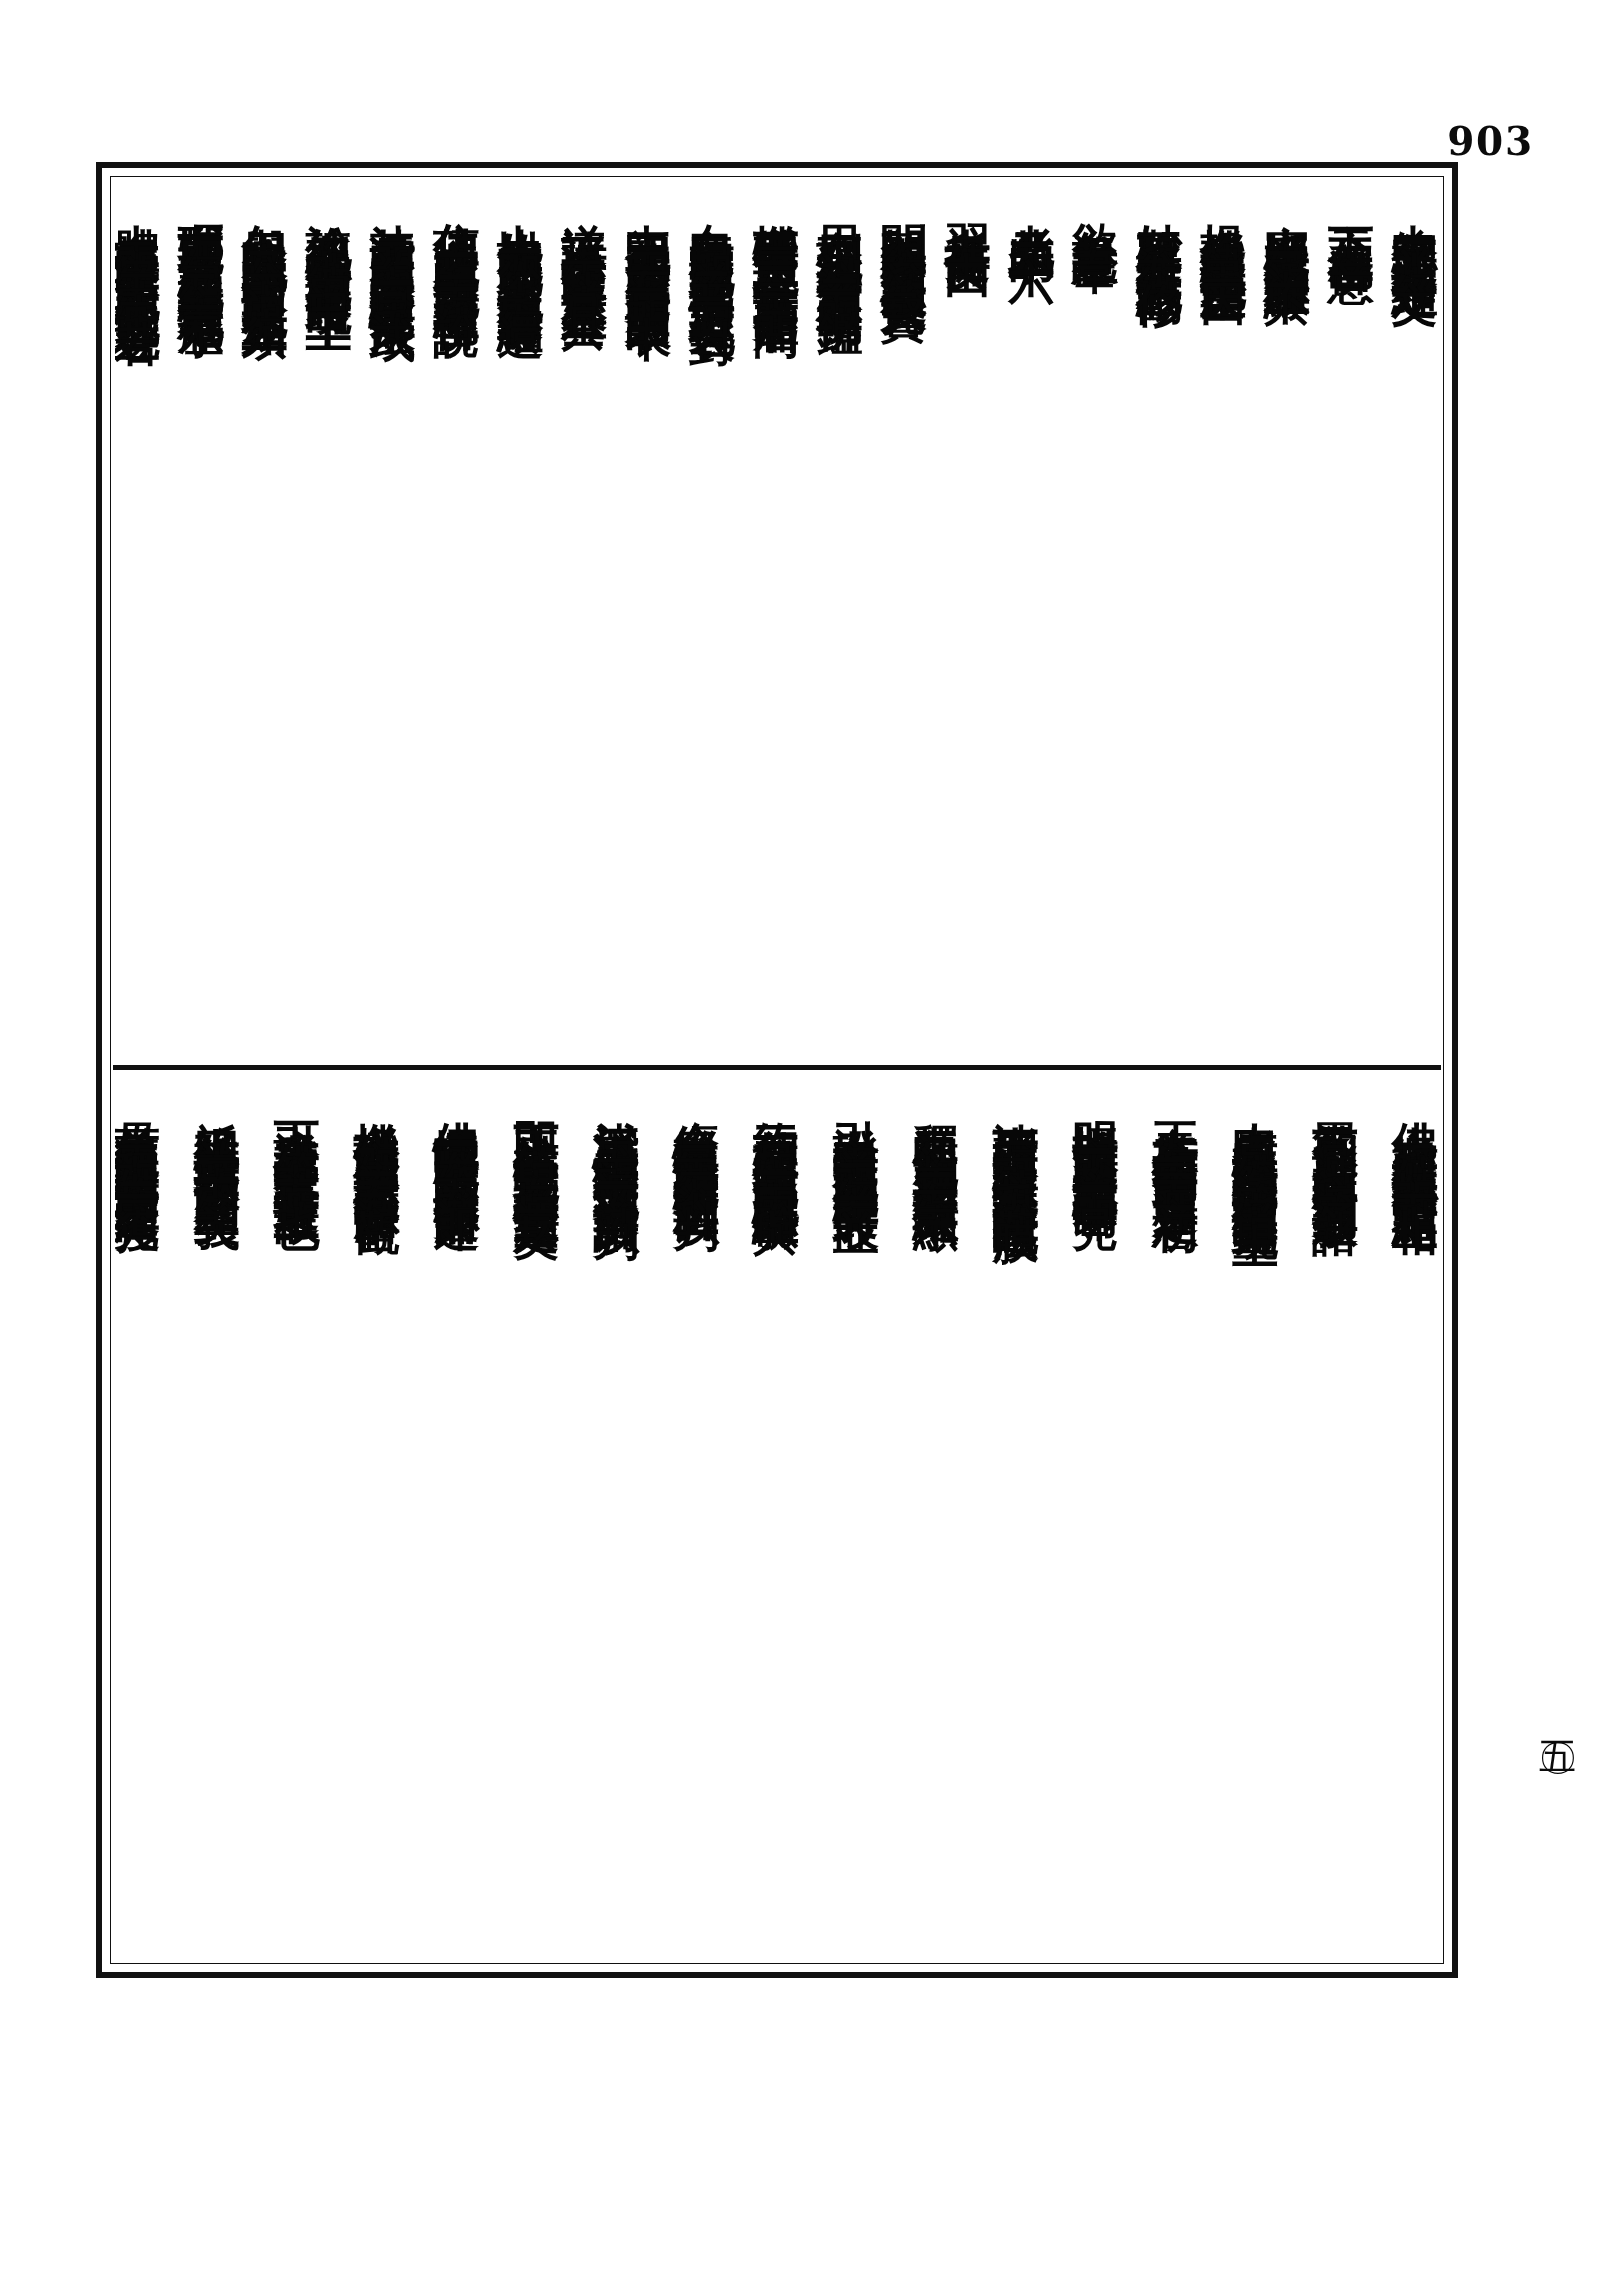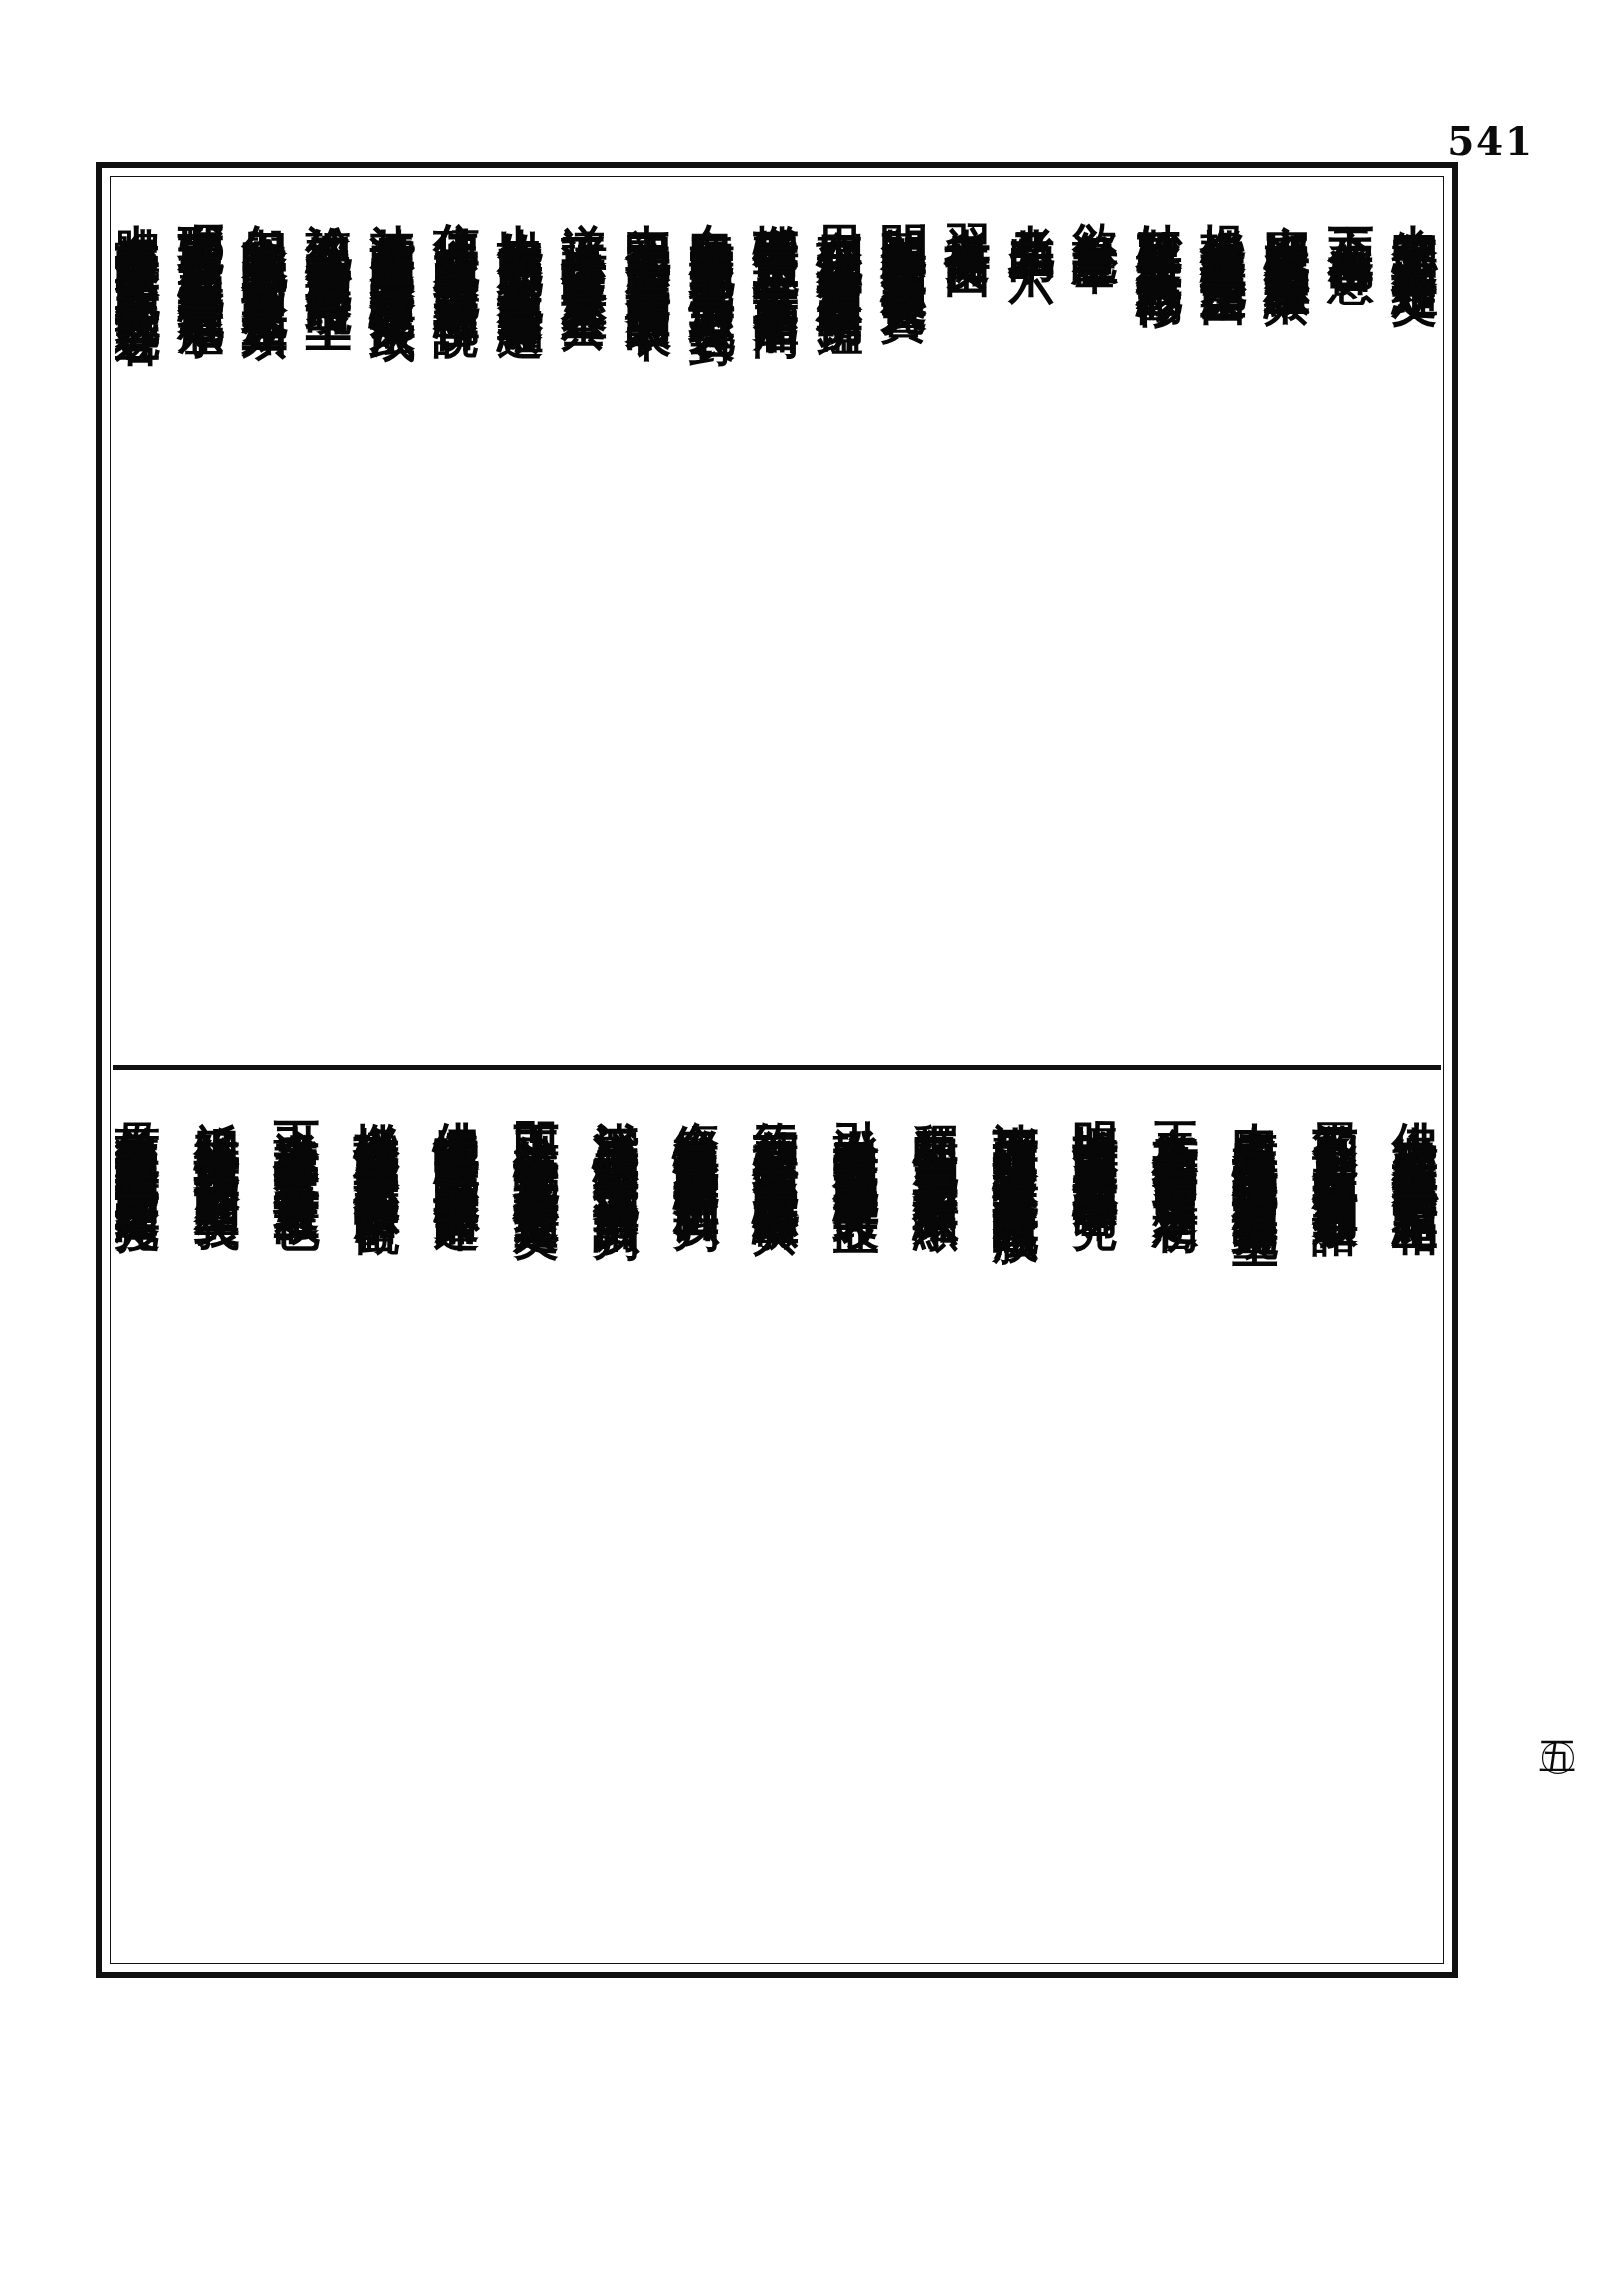--- a/index.html
+++ b/index.html
@@ -102,21 +102,21 @@
     font-weight: 600;
     white-space: nowrap;
     padding-top: 5.5px;
     box-sizing: border-box;
     overflow: visible;
   }
 </style>
 </head>
 <body>
 
-<div id="page-number-arabic">541</div>
+<div id="page-number-arabic">903</div>
 
 <div id="page-number-kanji">五〇</div>
 
 <div id="text-frame">
   <div id="text-frame-inner"></div>
 
   <div id="register-divider"></div>
 
   <div class="register" id="register-upper" style="justify-content: space-between;">
       <div class="column" style="width: auto; min-width: 0px; flex: 0 0 auto;">中總分三段並上一句指定經文</div>

